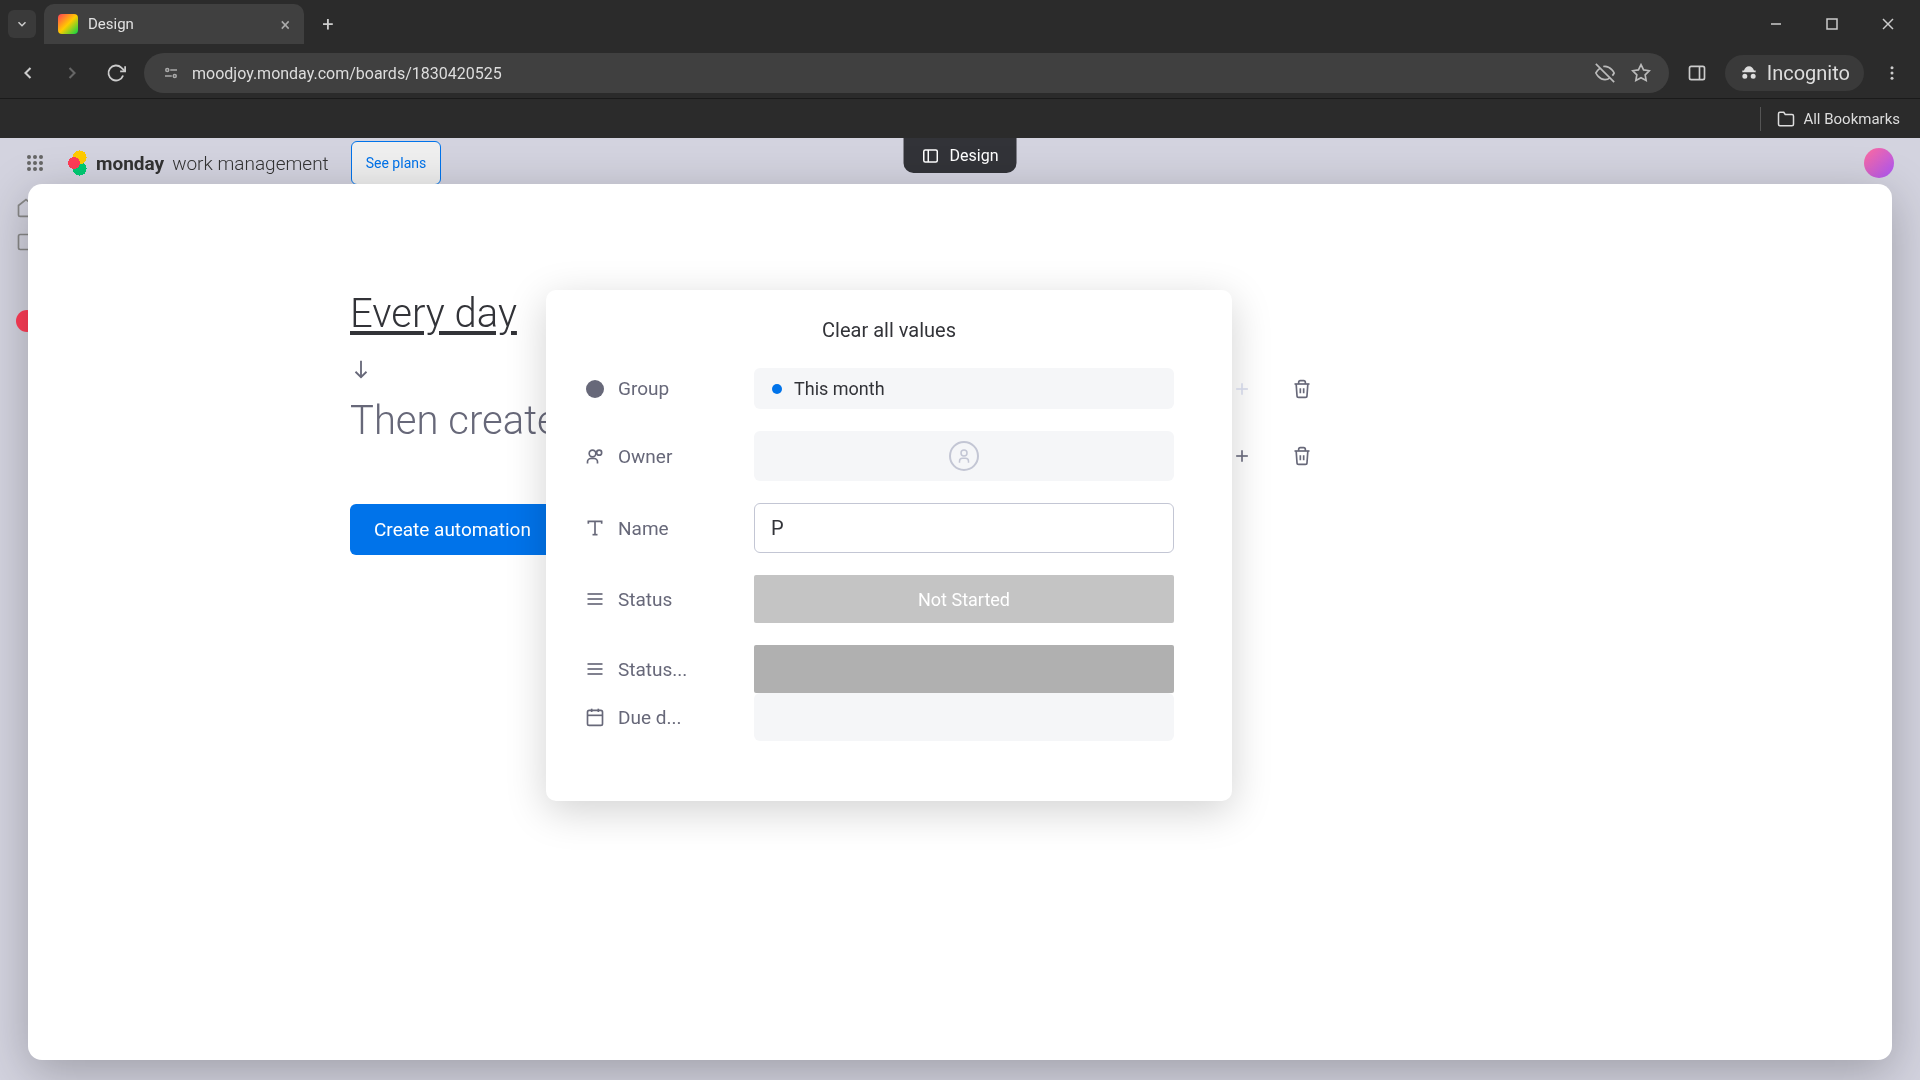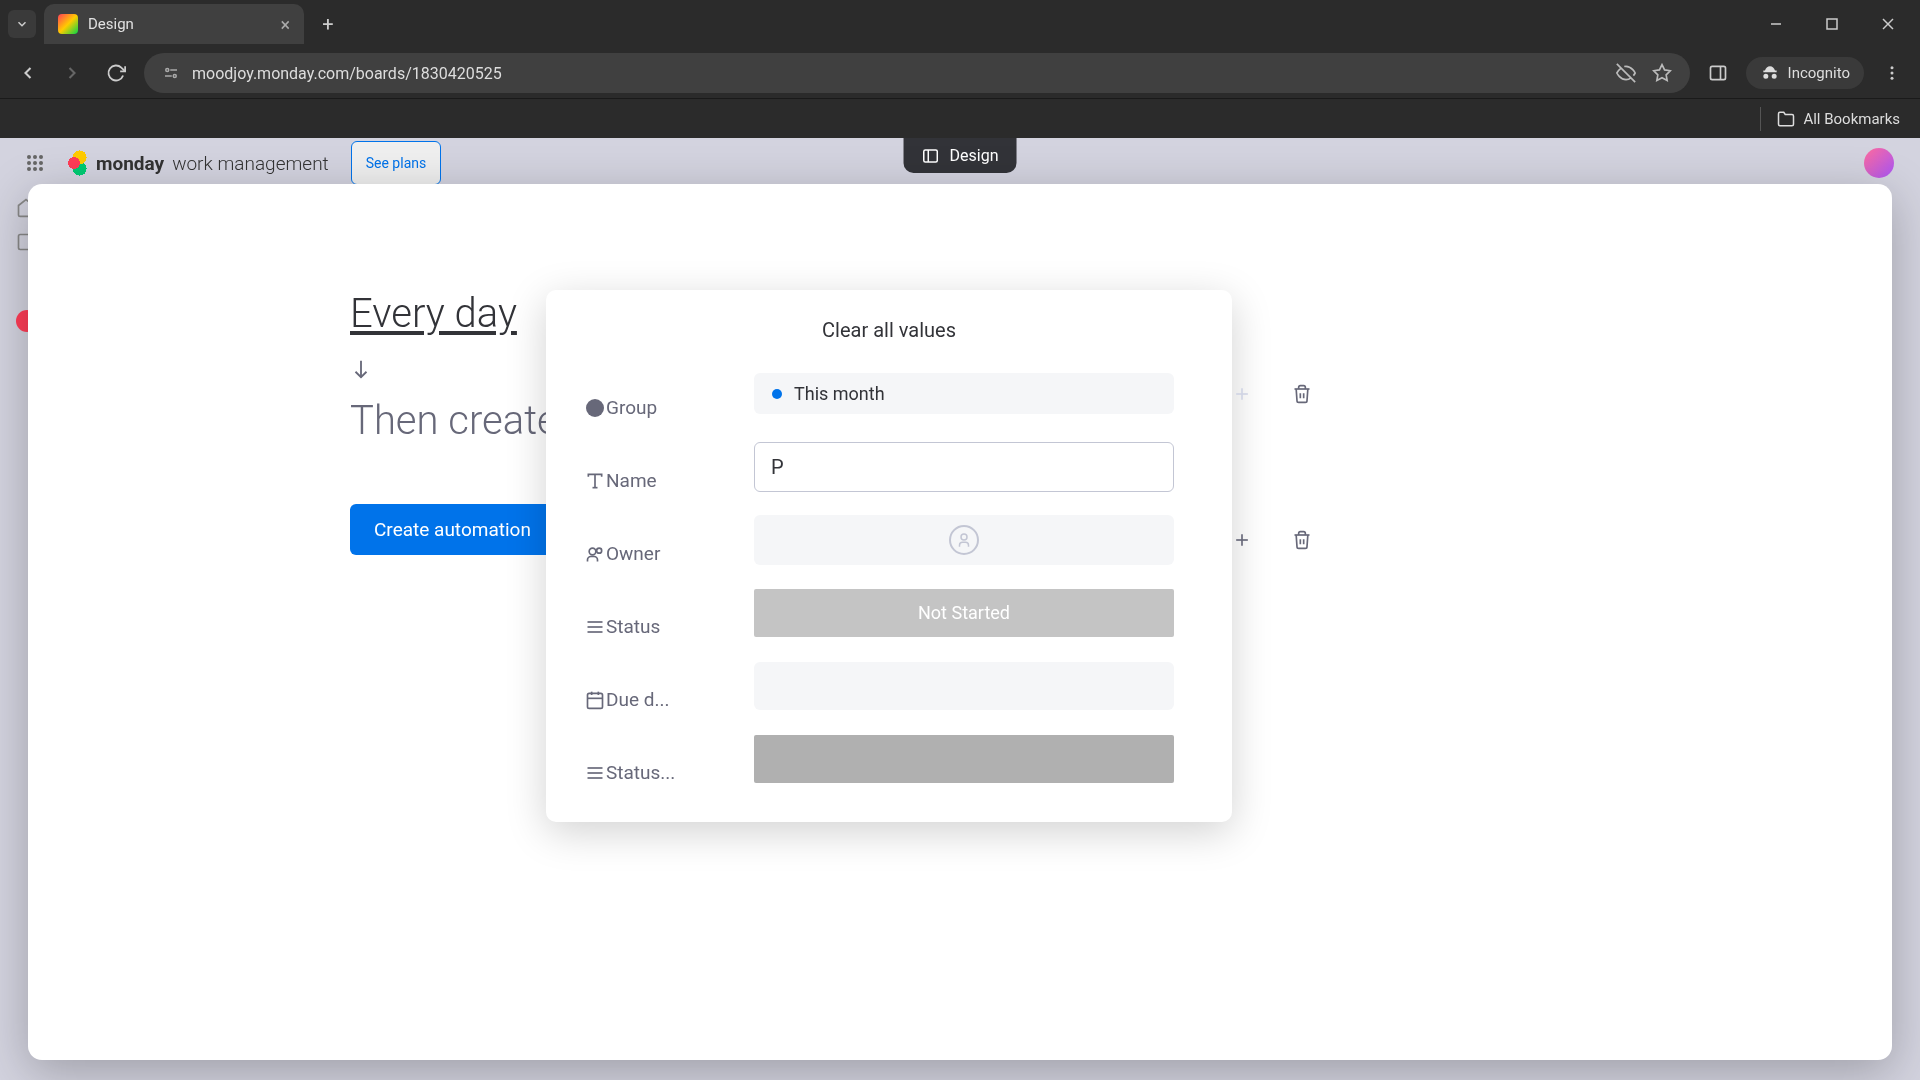--- a/index.html
+++ b/index.html
@@ -15,21 +15,21 @@
 .new-tab { width: 32px; height: 32px; display: flex; align-items: center; justify-content: center; color: #ccc; font-size: 20px; border-radius: 50%; cursor: pointer; }
 .window-controls { margin-left: auto; display: flex; gap: 8px; }
 .win-ctrl { width: 48px; height: 36px; display: flex; align-items: center; justify-content: center; color: #ccc; font-size: 14px; cursor: pointer; }
 
 .address-row { display: flex; align-items: center; height: 50px; padding: 0 12px; gap: 12px; }
 .nav-btn { width: 32px; height: 32px; display: flex; align-items: center; justify-content: center; color: #ccc; border-radius: 50%; cursor: pointer; }
 .nav-btn.disabled { color: #666; }
 .url-bar { flex: 1; display: flex; align-items: center; gap: 12px; background: #404040; border-radius: 24px; padding: 10px 18px; color: #ddd; font-size: 16px; }
 .url-icon { color: #aaa; }
 .url-right-icons { margin-left: auto; display: flex; gap: 16px; color: #bbb; }
-.right-btn { display: flex; align-items: center; gap: 8px; color: #ddd; padding: 6px 14px; border-radius: 20px; background: #3a3a3a; font-size: 15px; cursor: pointer; }
+.right-btn { display: flex; align-items: center; gap: 8px; color: #ddd; padding: 6px 14px; border-radius: 20px; background: #3a3a3a; font-size: 20px; cursor: pointer; }
 .menu-btn { width: 32px; height: 32px; display: flex; align-items: center; justify-content: center; color: #ccc; }
 
 .bookmarks-row { display: flex; justify-content: flex-end; align-items: center; height: 40px; padding: 0 20px; border-top: 1px solid #1a1a1a; }
 .bookmarks-btn { display: flex; align-items: center; gap: 8px; color: #ddd; font-size: 15px; cursor: pointer; }
 .bookmarks-divider { width: 1px; height: 24px; background: #555; margin-right: 16px; }
 
 
 .page-area { position: relative; width: 100%; height: calc(1080px - 138px); background: #d3d3df; }
 .page-bg-header { position: absolute; top: 0; left: 0; right: 0; height: 50px; display: flex; align-items: center; padding: 0 26px; gap: 16px; }
 .apps-icon { color: #666; font-size: 18px; }
@@ -58,21 +58,21 @@
 .trigger-text { font-size: 40px; color: #323338; font-weight: 300; }
 .trigger-text .underline { text-decoration: underline; text-decoration-color: #323338; text-underline-offset: 4px; }
 .arrow-down { margin-top: 18px; color: #676879; font-size: 26px; }
 .then-text { margin-top: 14px; font-size: 40px; color: #676879; font-weight: 300; }
 .create-btn { margin-top: 60px; background: #0073ea; color: #fff; padding: 14px 24px; border: none; border-radius: 6px; font-size: 19px; cursor: pointer; }
 
 
 .popup-card { position: absolute; left: 518px; top: 106px; width: 686px; background: #fff; border-radius: 10px; box-shadow: 0 10px 40px rgba(0,0,0,0.18); padding: 28px 38px 38px 38px; }
 .clear-all { text-align: center; color: #323338; font-size: 20px; margin-bottom: 26px; cursor: pointer; }
 .field-row { display: flex; align-items: center; gap: 20px; margin-bottom: 22px; position: relative; }
-.field-label { display: flex; align-items: center; width: 150px; color: #676879; font-size: 19px; margin-top: 28px; }
+.field-label { display: flex; align-items: center; gap: 12px; width: 150px; color: #676879; font-size: 19px; }
 .field-icon { width: 22px; height: 22px; display: flex; align-items: center; justify-content: center; color: #676879; flex-shrink: 0; }
 .circle-icon { width: 18px; height: 18px; border-radius: 50%; background: #676879; }
 .field-value { flex: 1; }
 .group-chip { display: inline-flex; align-items: center; gap: 12px; background: #f5f6f8; padding: 10px 18px; border-radius: 6px; color: #323338; font-size: 18px; width: 420px; }
 .blue-dot { width: 10px; height: 10px; border-radius: 50%; background: #0073ea; }
 .name-input { width: 420px; border: 1.5px solid #c3c6d4; border-radius: 6px; padding: 12px 16px; font-size: 20px; color: #323338; outline: none; }
 .owner-box { width: 420px; height: 50px; background: #f5f6f8; border-radius: 6px; display: flex; align-items: center; justify-content: center; }
 .owner-avatar { width: 30px; height: 30px; border-radius: 50%; border: 2px solid #c3c6d4; display: flex; align-items: center; justify-content: center; color: #c3c6d4; }
 .status-box { width: 420px; height: 48px; background: #c4c4c4; color: #fff; display: flex; align-items: center; justify-content: center; font-size: 18px; border-radius: 2px; }
 .status-box.darker { background: #b0b0b0; }
@@ -295,36 +295,20 @@
                 <path d="M8 6V4a2 2 0 0 1 2-2h4a2 2 0 0 1 2 2v2"></path>
               </svg>
           </span>
         </div>
       </div>
 
       <div class="field-row">
         <div class="field-label">
           <span class="field-icon">
             <svg width="20" height="20" viewBox="0 0 24 24" fill="none" stroke="currentColor" stroke-width="2">
-                <polyline points="4 7 4 4 20 4 20 7"></polyline>
-                <line x1="9" y1="20" x2="15" y2="20"></line>
-                <line x1="12" y1="4" x2="12" y2="20"></line>
-              </svg>
-          </span>
-          <span>Name</span>
-        </div>
-        <div class="field-value">
-          <input type="text" class="name-input" value="P" style="">
-        </div>
-      </div>
-
-      <div class="field-row">
-        <div class="field-label">
-          <span class="field-icon">
-            <svg width="20" height="20" viewBox="0 0 24 24" fill="none" stroke="currentColor" stroke-width="2">
                 <circle cx="9" cy="9" r="4"></circle>
                 <path d="M3 21v-2a4 4 0 0 1 4-4h4a4 4 0 0 1 4 4v2"></path>
                 <circle cx="17" cy="8" r="3"></circle>
               </svg>
           </span>
           <span>Owner</span>
         </div>
         <div class="field-value">
           <div class="owner-box">
             <div class="owner-avatar">
@@ -349,64 +333,80 @@
                 <path d="M10 11v6M14 11v6"></path>
                 <path d="M8 6V4a2 2 0 0 1 2-2h4a2 2 0 0 1 2 2v2"></path>
               </svg>
           </span>
         </div>
       </div>
 
       <div class="field-row">
         <div class="field-label">
           <span class="field-icon">
+            <svg width="20" height="20" viewBox="0 0 24 24" fill="none" stroke="currentColor" stroke-width="2">
+                <polyline points="4 7 4 4 20 4 20 7"></polyline>
+                <line x1="9" y1="20" x2="15" y2="20"></line>
+                <line x1="12" y1="4" x2="12" y2="20"></line>
+              </svg>
+          </span>
+          <span>Name</span>
+        </div>
+        <div class="field-value">
+          <input type="text" class="name-input" value="P" style="">
+        </div>
+      </div>
+
+      <div class="field-row">
+        <div class="field-label">
+          <span class="field-icon">
             <svg width="20" height="20" viewBox="0 0 24 24" stroke="currentColor" stroke-width="2">
                 <line x1="3" y1="6" x2="21" y2="6"></line>
                 <line x1="3" y1="12" x2="21" y2="12"></line>
                 <line x1="3" y1="18" x2="21" y2="18"></line>
               </svg>
           </span>
           <span>Status</span>
         </div>
         <div class="field-value">
           <div class="status-box">
             <span>Not Started</span>
           </div>
+        </div>
+      </div>
+
+      <div class="field-row" style="margin-bottom:0">
+        <div class="field-label">
+          <span class="field-icon">
+            <svg width="20" height="20" viewBox="0 0 24 24" stroke="currentColor" stroke-width="2">
+                <line x1="3" y1="6" x2="21" y2="6"></line>
+                <line x1="3" y1="12" x2="21" y2="12"></line>
+                <line x1="3" y1="18" x2="21" y2="18"></line>
+              </svg>
+          </span>
+          <span>Status...</span>
+        </div>
+        <div class="field-value">
+          <div class="status-box darker"></div>
         </div>
       </div>
 
       <div class="field-row">
         <div class="field-label">
           <span class="field-icon">
             <svg width="20" height="20" viewBox="0 0 24 24" fill="none" stroke="currentColor" stroke-width="2">
                 <rect x="3" y="4" width="18" height="18" rx="2"></rect>
                 <line x1="16" y1="2" x2="16" y2="6"></line>
                 <line x1="8" y1="2" x2="8" y2="6"></line>
                 <line x1="3" y1="10" x2="21" y2="10"></line>
               </svg>
           </span>
           <span>Due d...</span>
         </div>
         <div class="field-value">
           <div class="date-box"></div>
         </div>
       </div>
-
-      <div class="field-row" style="margin-bottom:0">
-        <div class="field-label">
-          <span class="field-icon">
-            <svg width="20" height="20" viewBox="0 0 24 24" stroke="currentColor" stroke-width="2">
-                <line x1="3" y1="6" x2="21" y2="6"></line>
-                <line x1="3" y1="12" x2="21" y2="12"></line>
-                <line x1="3" y1="18" x2="21" y2="18"></line>
-              </svg>
-          </span>
-          <span>Status...</span>
-        </div>
-        <div class="field-value">
-          <div class="status-box darker"></div>
-        </div>
-      </div>
     </div>
 
   </div>
 
 </div>
 
 </body></html>

